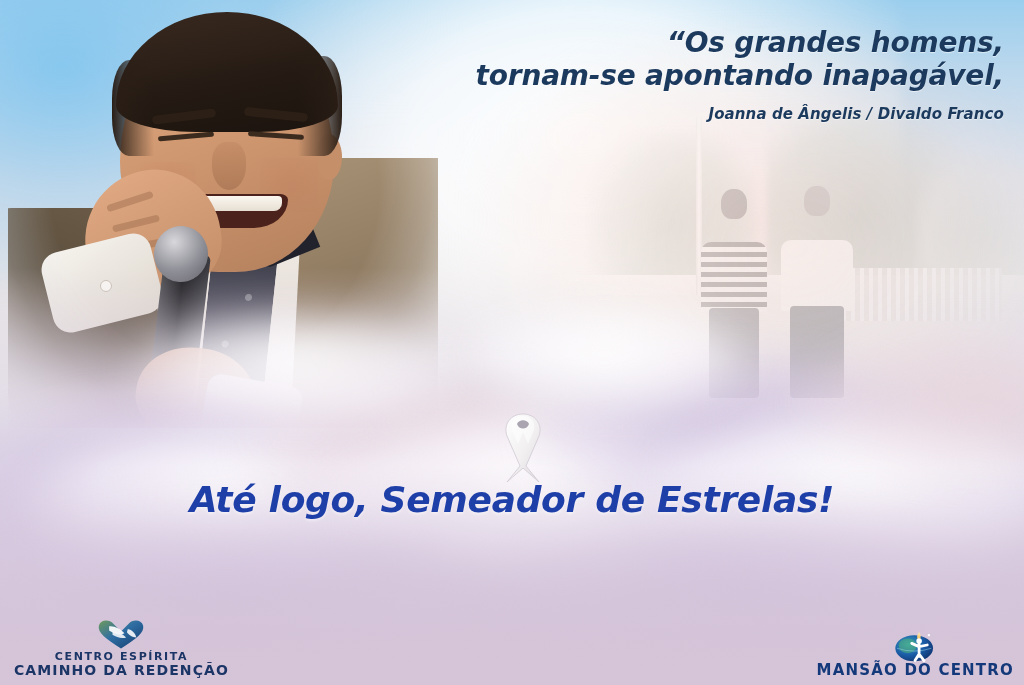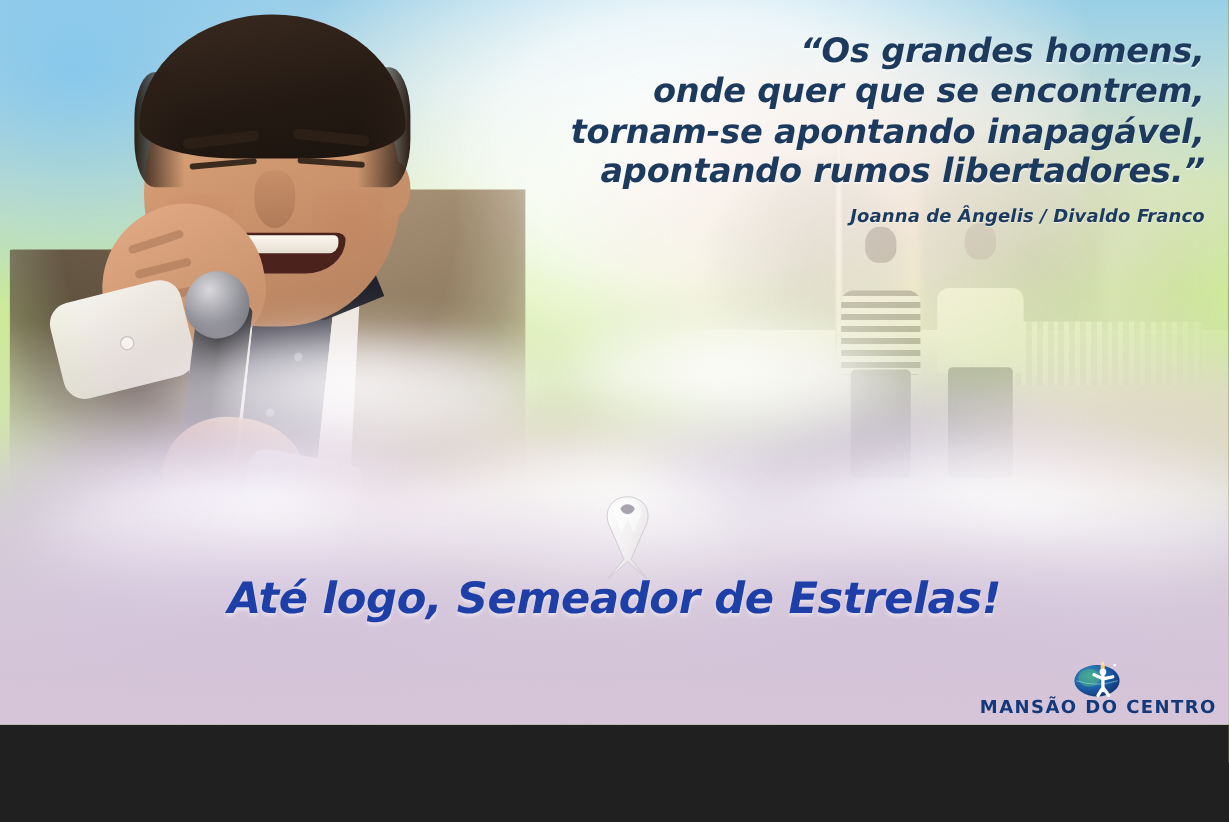--- a/index.html
+++ b/index.html
@@ -1,23 +1,23 @@
 <!DOCTYPE html>
 <html><head>
 <meta charset="utf-8">
 <title>Memorial Tribute Poster</title>
 <style>
   html,body{margin:0;padding:0;background:#202020;}
   *{box-sizing:border-box;}
   #poster{
     position:relative;
-    width:1024px;height:604px;
+    width:1024px;height:685px;
     overflow:hidden;
     font-family:"DejaVu Sans","Liberation Sans",sans-serif;
-    background:#bef264;
+    background:#e5e5e5;
   }
 
   
   .bg-sky{
     position:absolute;inset:0;
     background:
       linear-gradient(to bottom,
         rgba(150,205,238,0.95) 0%,
         rgba(186,215,238,0.85) 12%,
         rgba(221,223,236,0.60) 26%,
@@ -330,23 +330,21 @@
     <div class="cl cl-p" style="left:78%;top:8%;width:34%;height:38%;"></div>
     <div class="cl cl-w" style="left:12%;top:4%;width:34%;height:30%;"></div>
     <div class="cl cl-w" style="left:44%;top:2%;width:30%;height:28%;"></div>
     <div class="cl cl-v" style="left:-4%;top:58%;width:52%;height:46%;"></div>
     <div class="cl cl-v" style="left:46%;top:58%;width:58%;height:48%;"></div>
   </div>
   <div class="bottom-mauve"></div>
 
   <div class="quote">
     <div class="quote-line" style="color: rgb(28, 58, 94);">“Os grandes homens,</div>
-    <div class="quote-line" style="color: rgb(28, 58, 94);">onde quer que se encontrem,</div>
     <div class="quote-line" style="color: rgb(28, 58, 94);">tornam-se apontando inapagável,</div>
-    <div class="quote-line" style="color: rgb(28, 58, 94);">apontando rumos libertadores.”</div>
     <div class="quote-attr" style="color: rgb(28, 58, 94);">Joanna de Ângelis / Divaldo Franco</div>
   </div>
 
   <div class="ribbon">
     <svg viewBox="0 0 72 82" width="72" height="82" aria-hidden="true">
       <defs>
         <linearGradient id="rbg" x1="0" y1="0" x2="1" y2="1">
           <stop offset="0" stop-color="#ffffff"></stop>
           <stop offset="0.55" stop-color="#f1eff0"></stop>
           <stop offset="1" stop-color="#dcd8dd"></stop>
@@ -357,20 +355,41 @@
         <path d="M36 12 C28 12 23 18 25 26 L31 40 L36 28 L41 40 L47 26 C49 18 44 12 36 12 Z" fill="#ffffff" opacity="0.55"></path>
         <path d="M30 20 C32 15 40 15 42 20 C40 26 32 26 30 20 Z" fill="#8e8796" opacity="0.75"></path>
       </g>
     </svg>
   </div>
 
   <div class="headline">
     <div class="hl hl-1" style="color: rgb(31, 63, 168);">Até logo, Semeador de Estrelas!</div>
   </div>
 
+  <div class="logo logo-left">
+    <div class="logo-mark">
+      <svg viewBox="0 0 64 40" width="60" height="34" aria-hidden="true">
+        <defs>
+          <linearGradient id="hh" x1="0" y1="0" x2="1" y2="1">
+            <stop offset="0" stop-color="#6f9a5e"></stop>
+            <stop offset="0.45" stop-color="#2f6ea3"></stop>
+            <stop offset="1" stop-color="#143a6b"></stop>
+          </linearGradient>
+        </defs>
+        <path d="M32 37 C14 26 4 18 6 10 C8 3 18 2 23 8 L32 17 L41 8 C46 2 56 3 58 10 C60 18 50 26 32 37 Z" fill="url(#hh)"></path>
+        <path d="M18 11 C24 10 31 14 36 19 C31 22 24 20 18 16 Z" fill="#ffffff" opacity="0.92"></path>
+        <path d="M22 17 C28 17 34 20 38 24 C33 26 27 24 22 21 Z" fill="#f4f7fa" opacity="0.9"></path>
+        <path d="M40 14 C45 15 49 19 50 24 C45 24 41 21 39 18 Z" fill="#ffffff" opacity="0.88"></path>
+      </svg>
+    </div>
+    <div class="logo-txt">
+      <div class="l1">CENTRO ESPÍRITA</div>
+      <div class="l2">CAMINHO DA REDENÇÃO</div>
+    </div>
+  </div>
 
   <div class="logo logo-right">
     <div class="logo-mark">
       <svg viewBox="0 0 56 44" width="50" height="36" aria-hidden="true">
         <defs>
           <radialGradient id="gl" cx="0.35" cy="0.35" r="0.8">
             <stop offset="0" stop-color="#3fa8b8"></stop>
             <stop offset="0.5" stop-color="#1b5ea8"></stop>
             <stop offset="1" stop-color="#0d2c66"></stop>
           </radialGradient>

